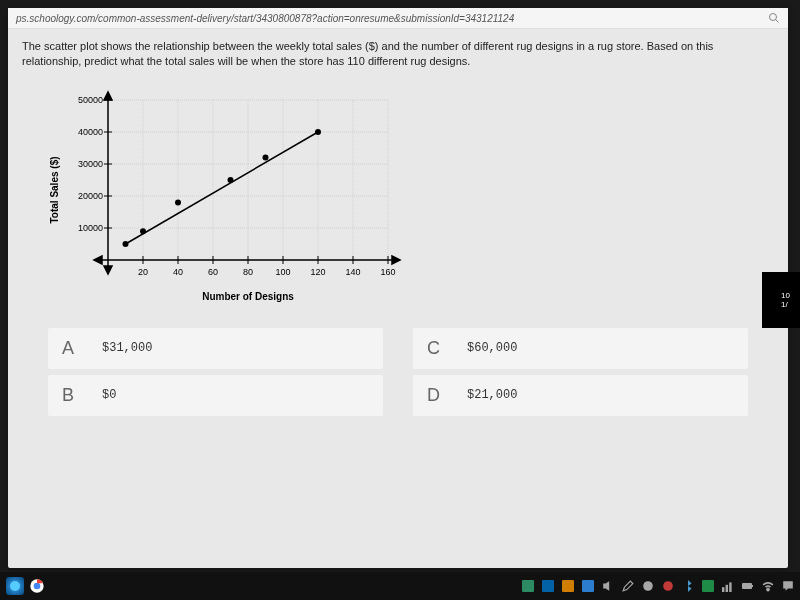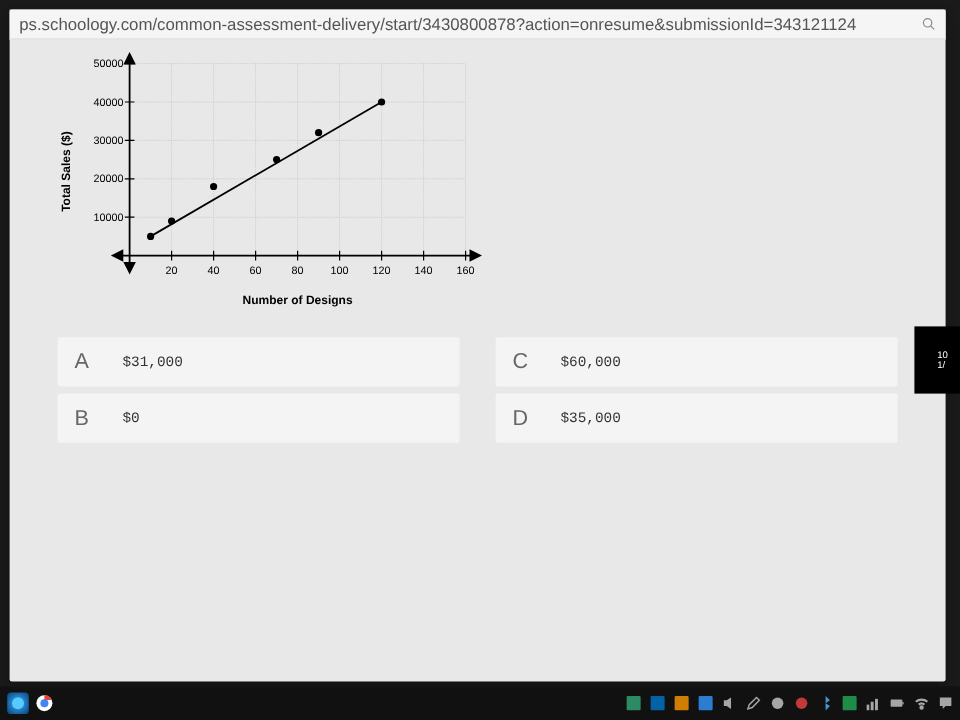--- a/index.html
+++ b/index.html
@@ -16,26 +16,27 @@
   width: 780px;
   height: 560px;
   margin: 8px;
   border-radius: 2px;
   position: relative;
   box-shadow: 0 2px 8px rgba(0,0,0,0.3);
 }
 .url-bar {
   background: #f5f5f5;
   padding: 4px 8px;
-  font-size: 14px;
+  font-size: 10px;
   color: #555;
   border-bottom: 1px solid #ddd;
   display: flex;
   justify-content: space-between;
   align-items: center;
+  font-style: italic;
 }
 .search-icon { width: 12px; height: 12px; }
 .question-text {
   padding: 10px 14px;
   font-size: 11px;
   color: #222;
   line-height: 1.4;
 }
 .chart-container {
   padding: 10px 40px;
@@ -108,20 +109,21 @@
 
 <div class="browser-content">
   <div class="url-bar">
     <span>ps.schoology.com/common-assessment-delivery/start/3430800878?action=onresume&amp;submissionId=343121124</span>
     <svg class="search-icon" viewBox="0 0 24 24" fill="none" stroke="#888" stroke-width="2">
       <circle cx="10" cy="10" r="7"></circle>
         <line x1="21" y1="21" x2="15" y2="15"></line>
     </svg>
   </div>
 
+  <div class="question-text">The scatter plot shows the relationship between the weekly total sales ($) and the number of different rug designs in a rug store. Based on this relationship, predict what the total sales will be when the store has 110 different rug designs.</div>
 
   <div class="chart-container">
     <svg class="chart-svg" width="360" height="220" viewBox="0 0 360 220">
 
       <text x="10" y="100" transform="rotate(-90 10 100)" font-size="10" text-anchor="middle" font-weight="bold">Total Sales ($)</text>
 
       <text x="200" y="210" font-size="10" text-anchor="middle" font-weight="bold">Number of Designs</text>
 
       <g stroke="#bbb" stroke-width="0.5" stroke-dasharray="1,1">
         <line x1="60" y1="10" x2="60" y2="170"></line>
@@ -207,21 +209,21 @@
     <div class="answer">
       <span class="answer-letter">C</span>
       <span class="answer-text">$60,000</span>
     </div>
     <div class="answer">
       <span class="answer-letter">B</span>
       <span class="answer-text">$0</span>
     </div>
     <div class="answer">
       <span class="answer-letter">D</span>
-      <span class="answer-text">$35,000</span>
+      <span class="answer-text">$21,000</span>
     </div>
   </div>
 </div>
 
 <div class="taskbar">
   <div class="tb-icon" style="background:radial-gradient(circle,#4af,#047)">
     <svg width="12" height="12" viewBox="0 0 24 24">
         <circle cx="12" cy="12" r="10" fill="#5cf"></circle>
       </svg>
   </div>

